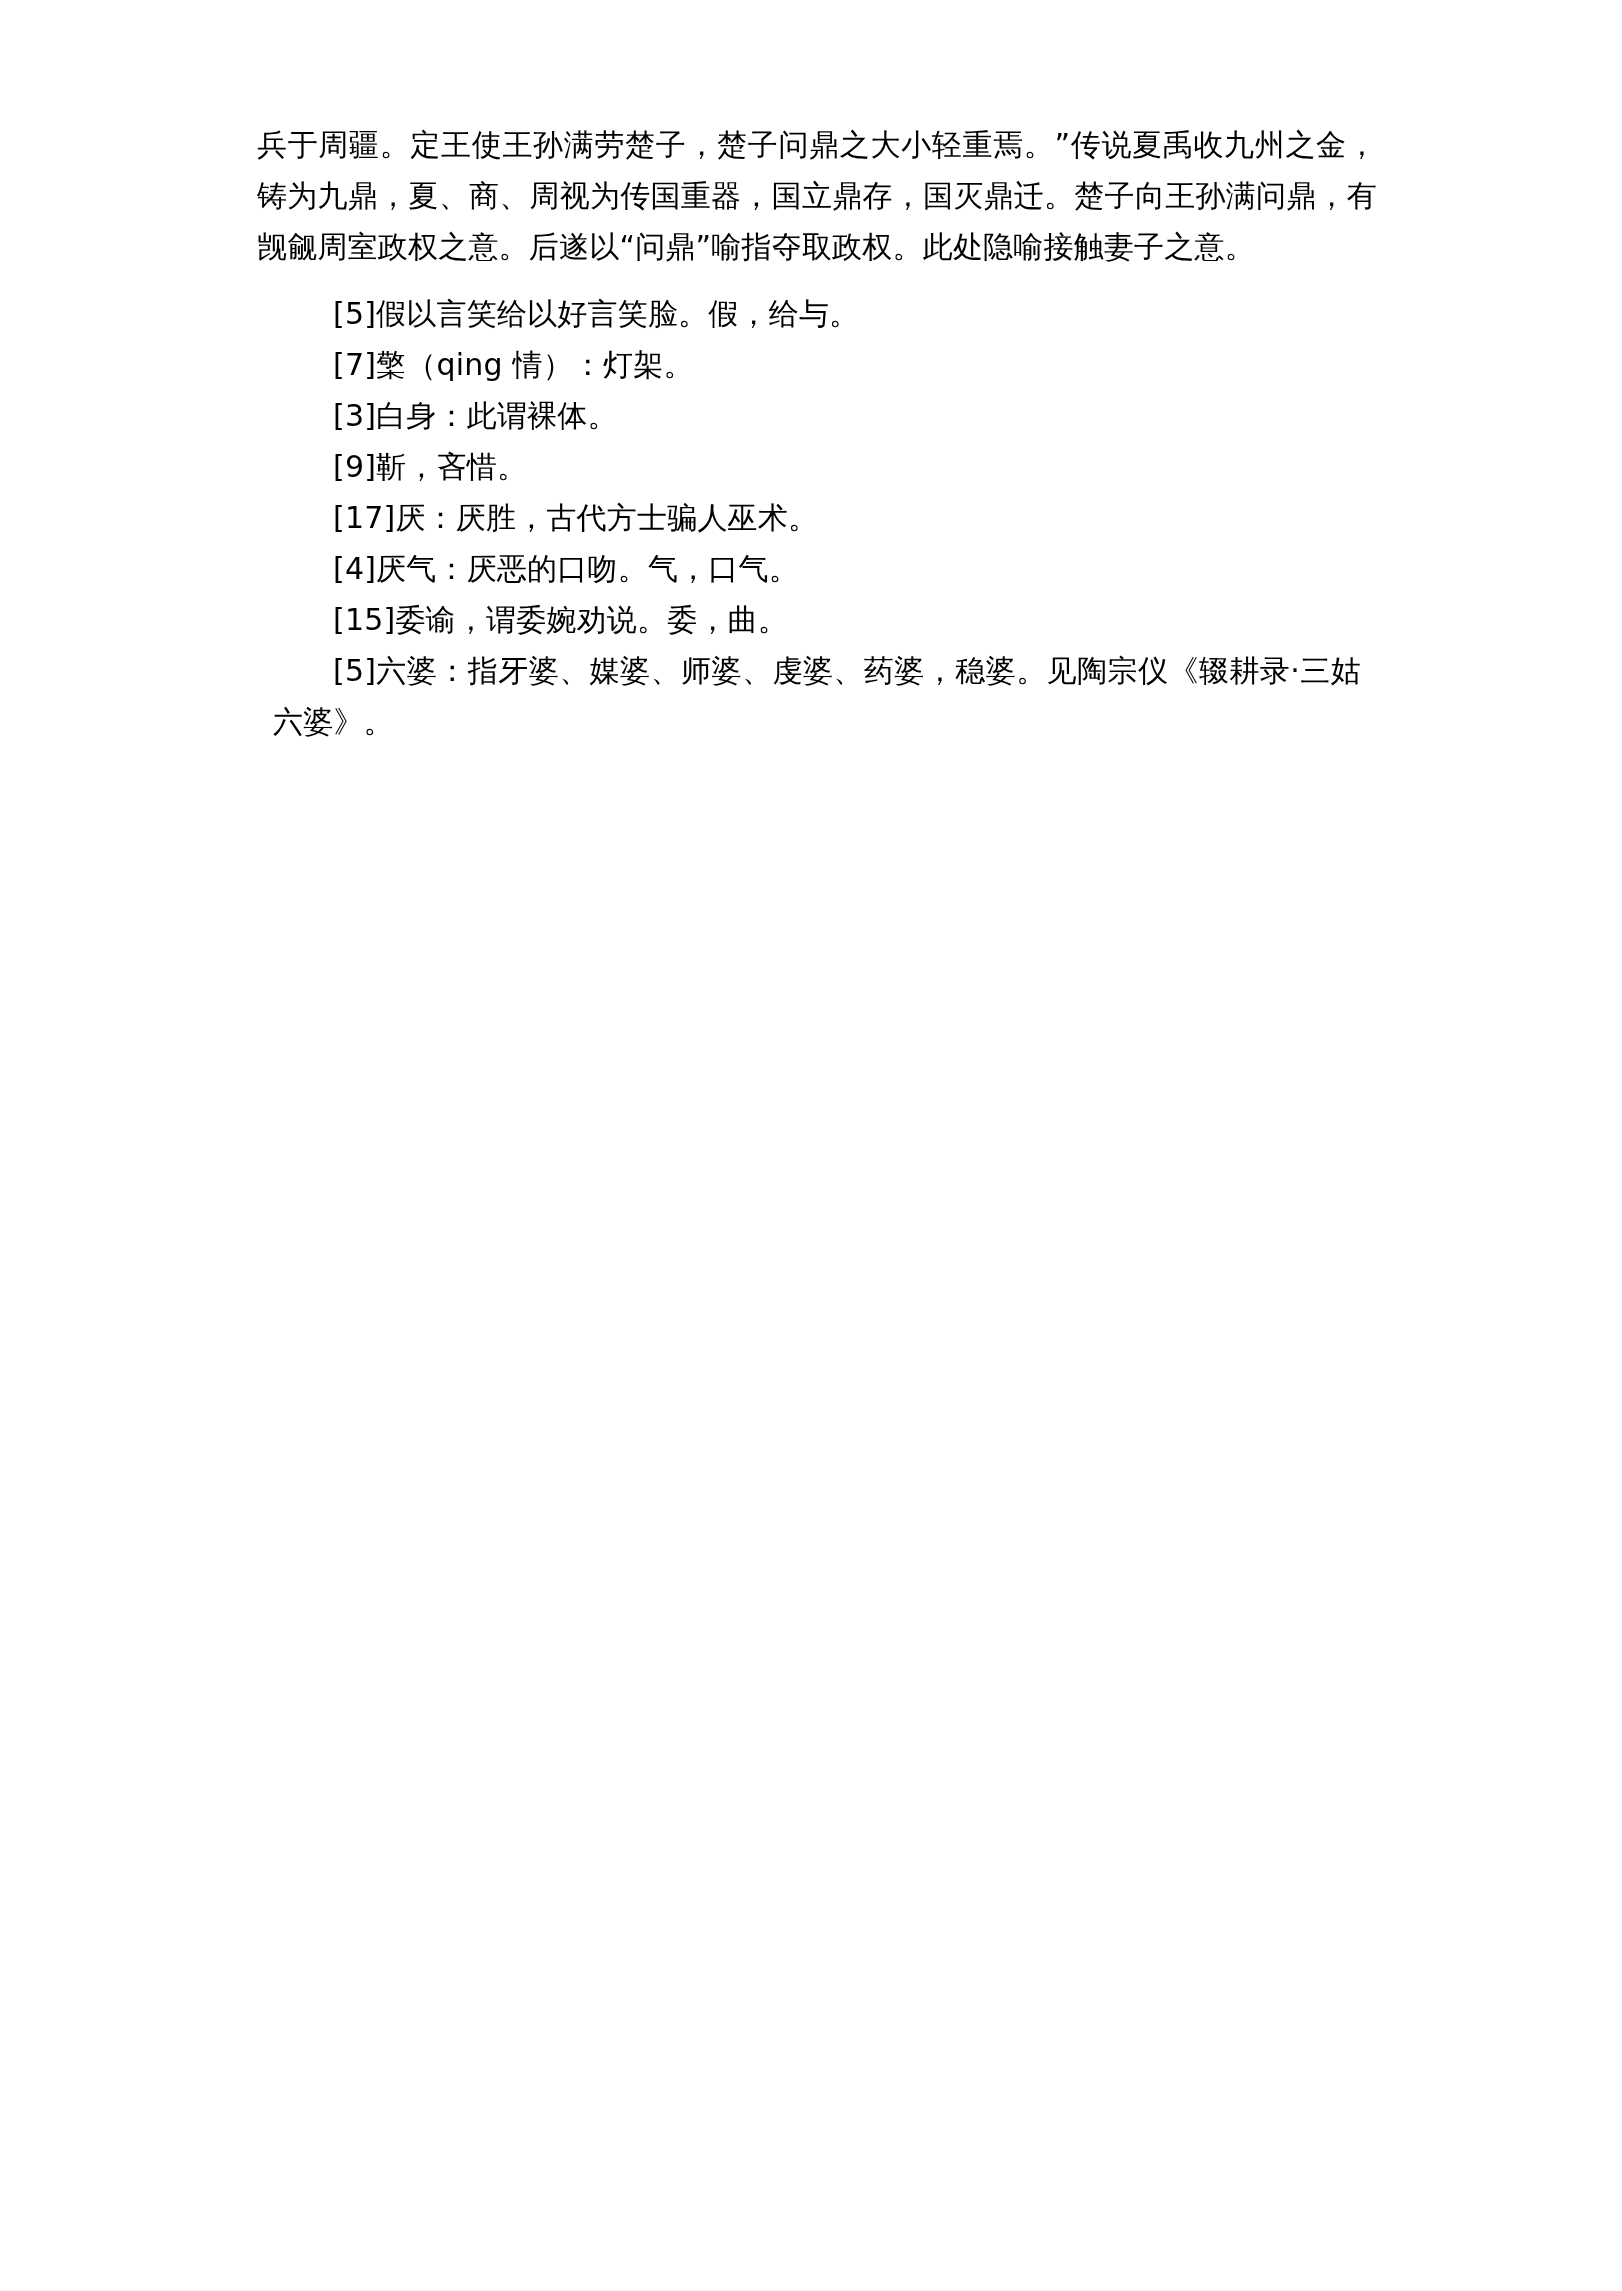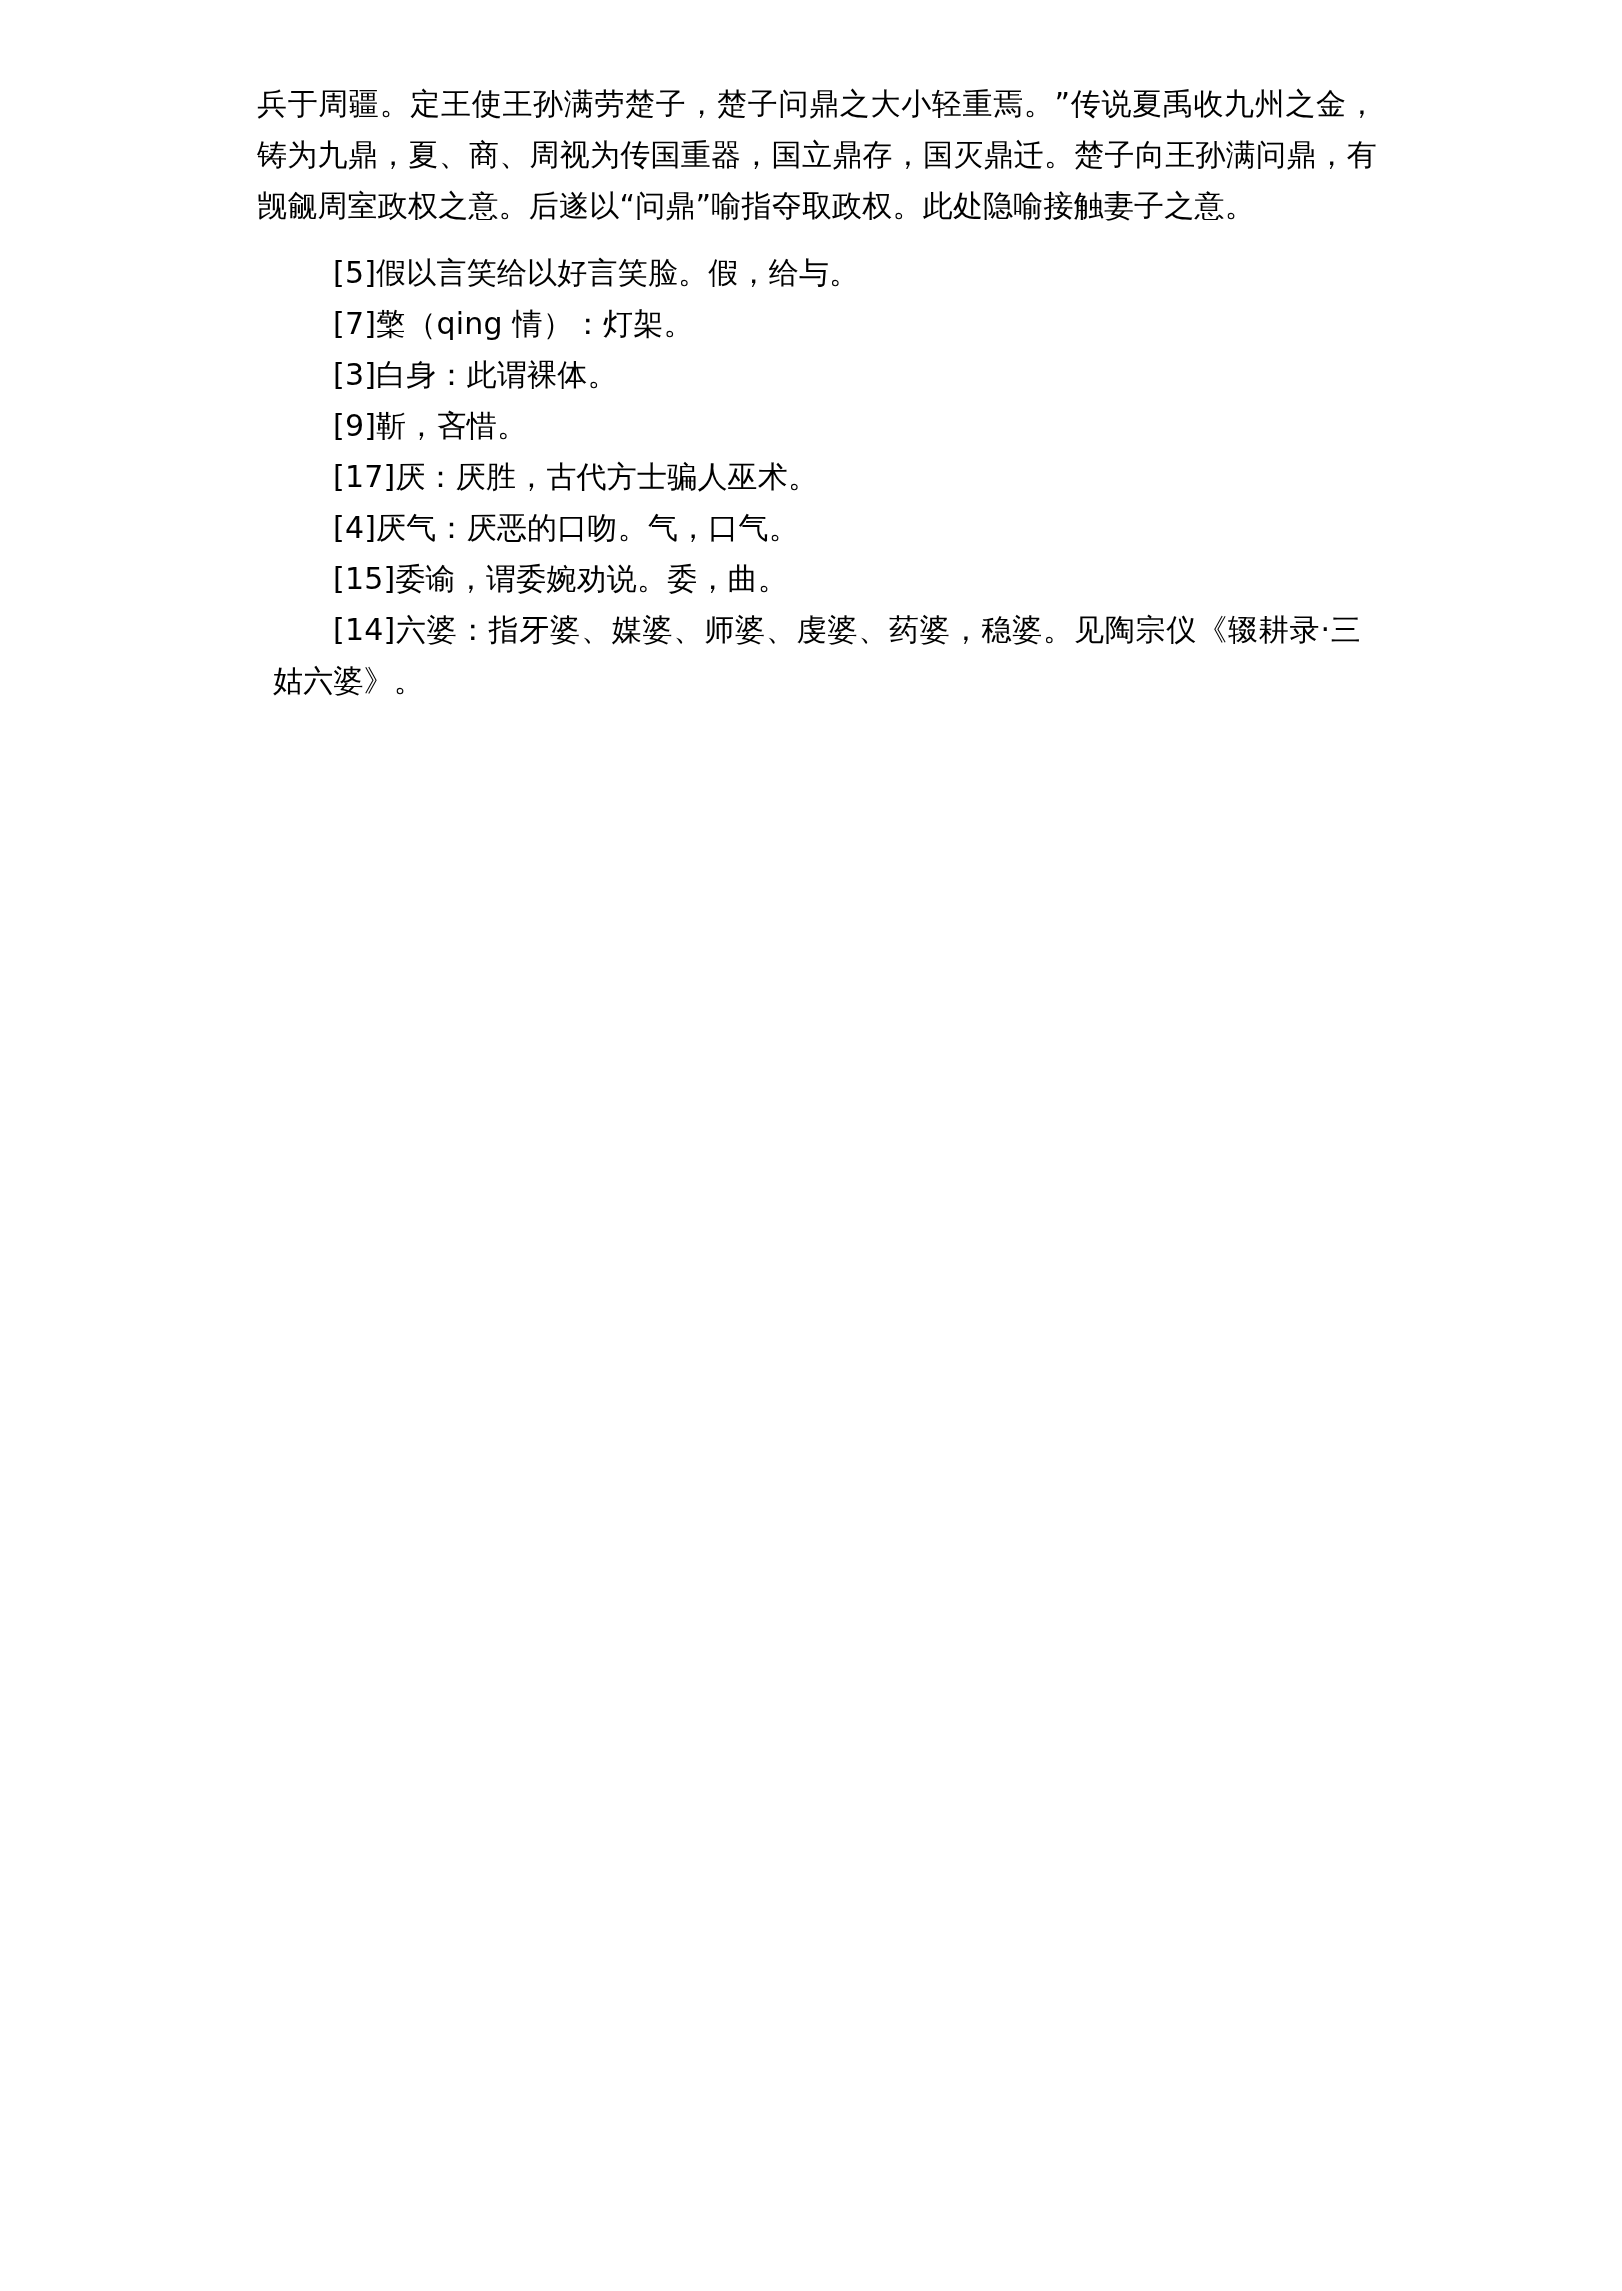--- a/index.html
+++ b/index.html
@@ -12,21 +12,21 @@
     height: 2292px;
     font-family: "DejaVu Sans", "Liberation Sans", sans-serif;
     color: #000000;
     -webkit-font-smoothing: antialiased;
   }
   .page {
     position: relative;
     width: 1622px;
     height: 2292px;
     box-sizing: border-box;
-    padding: 78px 245px 0 257px;
+    padding: 119px 245px 0 257px;
   }
   .body-text {
     font-size: 30px;
     line-height: 51px;
     text-align: justify;
     text-justify: inter-ideograph;
     letter-spacing: 0.2px;
   }
   .para {
     margin: 0;
@@ -59,18 +59,18 @@
     <p class="para">兵于周疆。定王使王孙满劳楚子，楚子问鼎之大小轻重焉。”传说夏禹收九州之金，铸为九鼎，夏、商、周视为传国重器，国立鼎存，国灭鼎迁。楚子向王孙满问鼎，有觊觎周室政权之意。后遂以“问鼎”喻指夺取政权。此处隐喻接触妻子之意。</p>
 
     <div class="note-list">
       <p class="note-item">[5]假以言笑给以好言笑脸。假，给与。</p>
       <p class="note-item">[7]檠（qing 情）：灯架。</p>
       <p class="note-item">[3]白身：此谓裸体。</p>
       <p class="note-item">[9]靳，吝惜。</p>
       <p class="note-item">[17]厌：厌胜，古代方士骗人巫术。</p>
       <p class="note-item">[4]厌气：厌恶的口吻。气，口气。</p>
       <p class="note-item">[15]委谕，谓委婉劝说。委，曲。</p>
-      <p class="note-item-wrap">[14]六婆：指牙婆、媒婆、师婆、虔婆、药婆，稳婆。见陶宗仪《辍耕录·三姑六婆》。</p>
+      <p class="note-item-wrap">[5]六婆：指牙婆、媒婆、师婆、虔婆、药婆，稳婆。见陶宗仪《辍耕录·三姑六婆》。</p>
     </div>
 
   </div>
 </div>
 
 
 </body></html>

